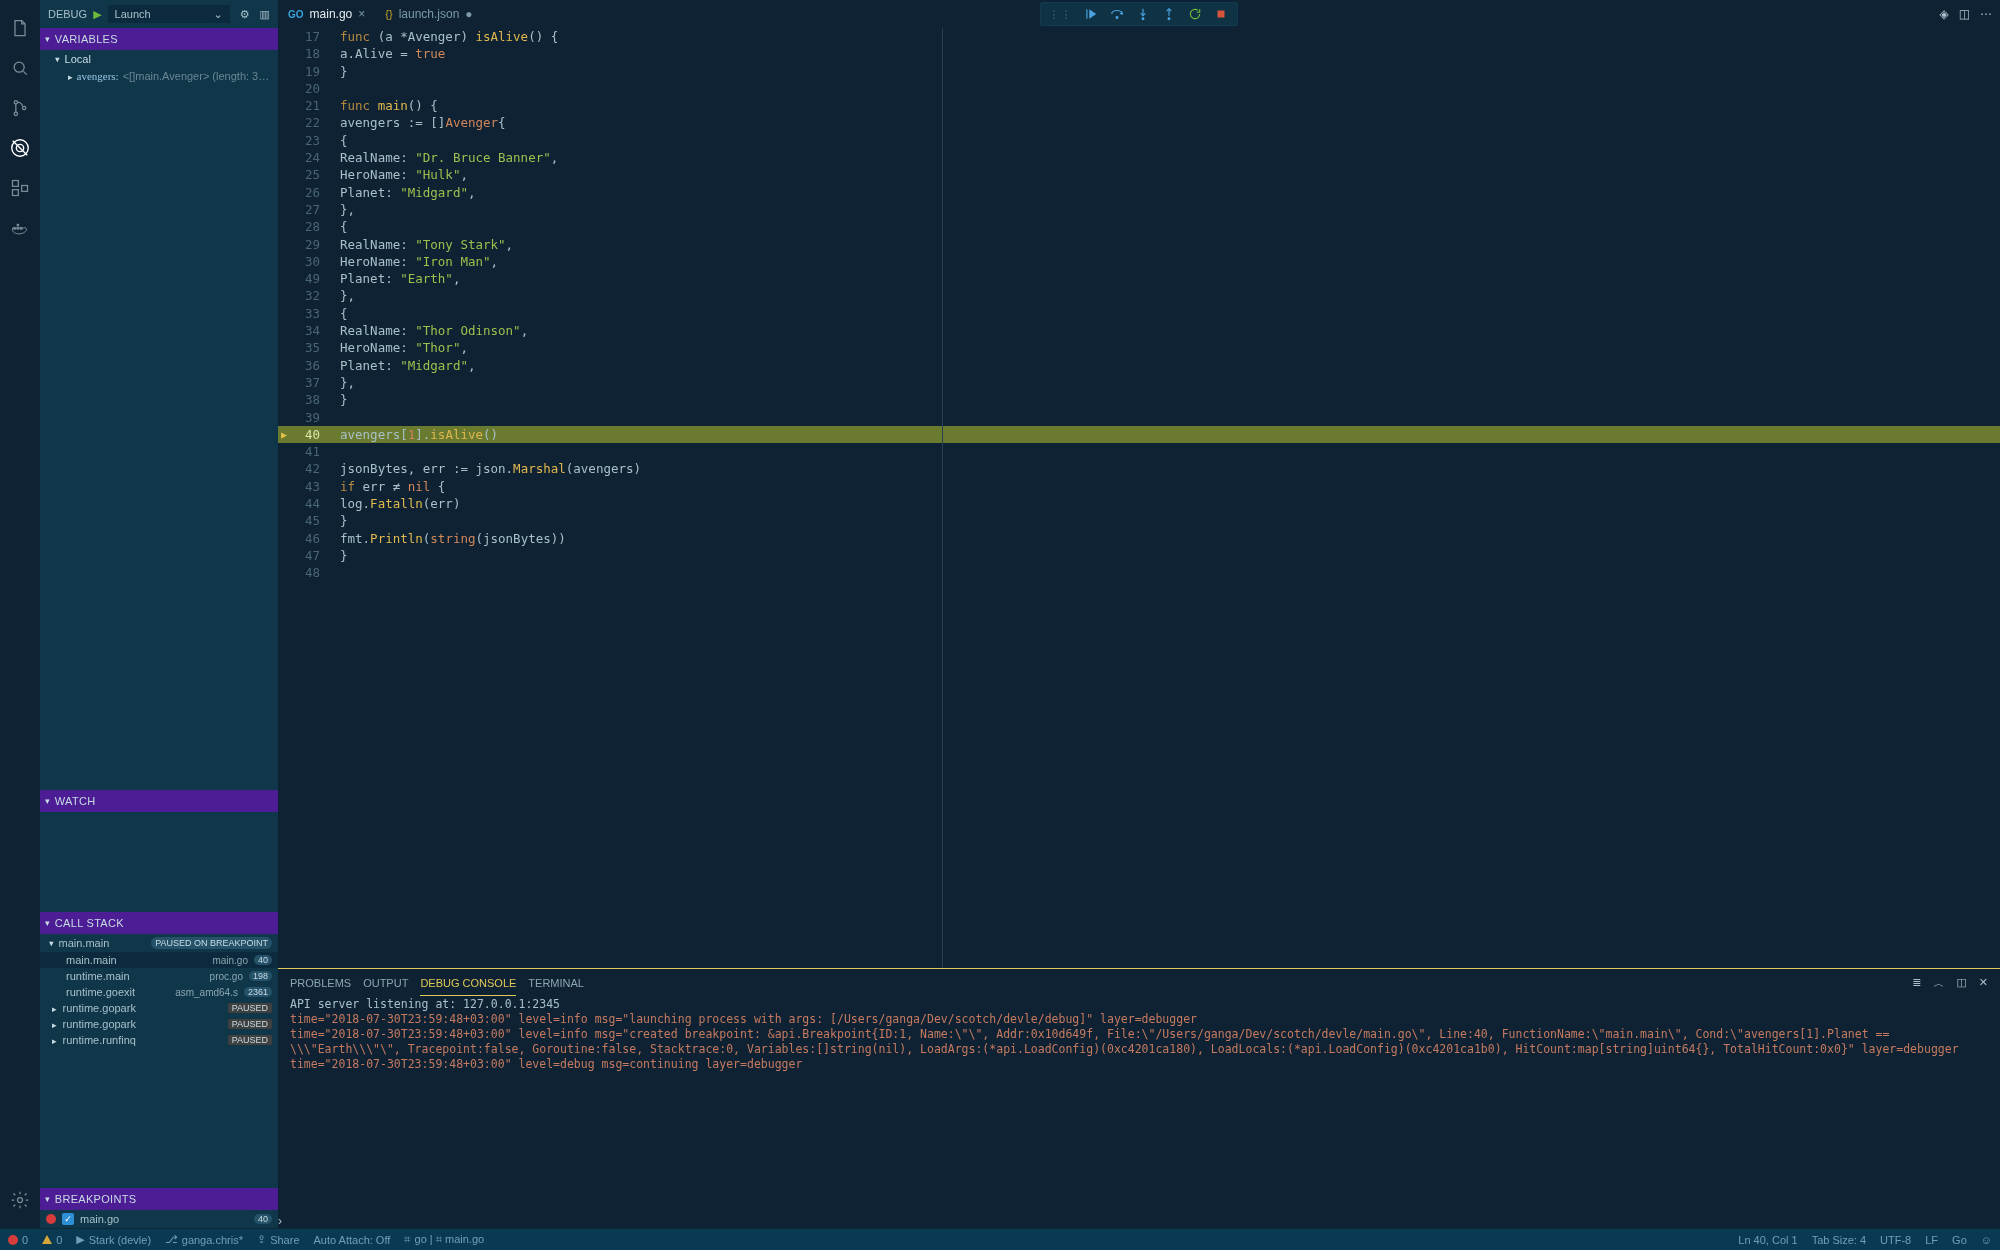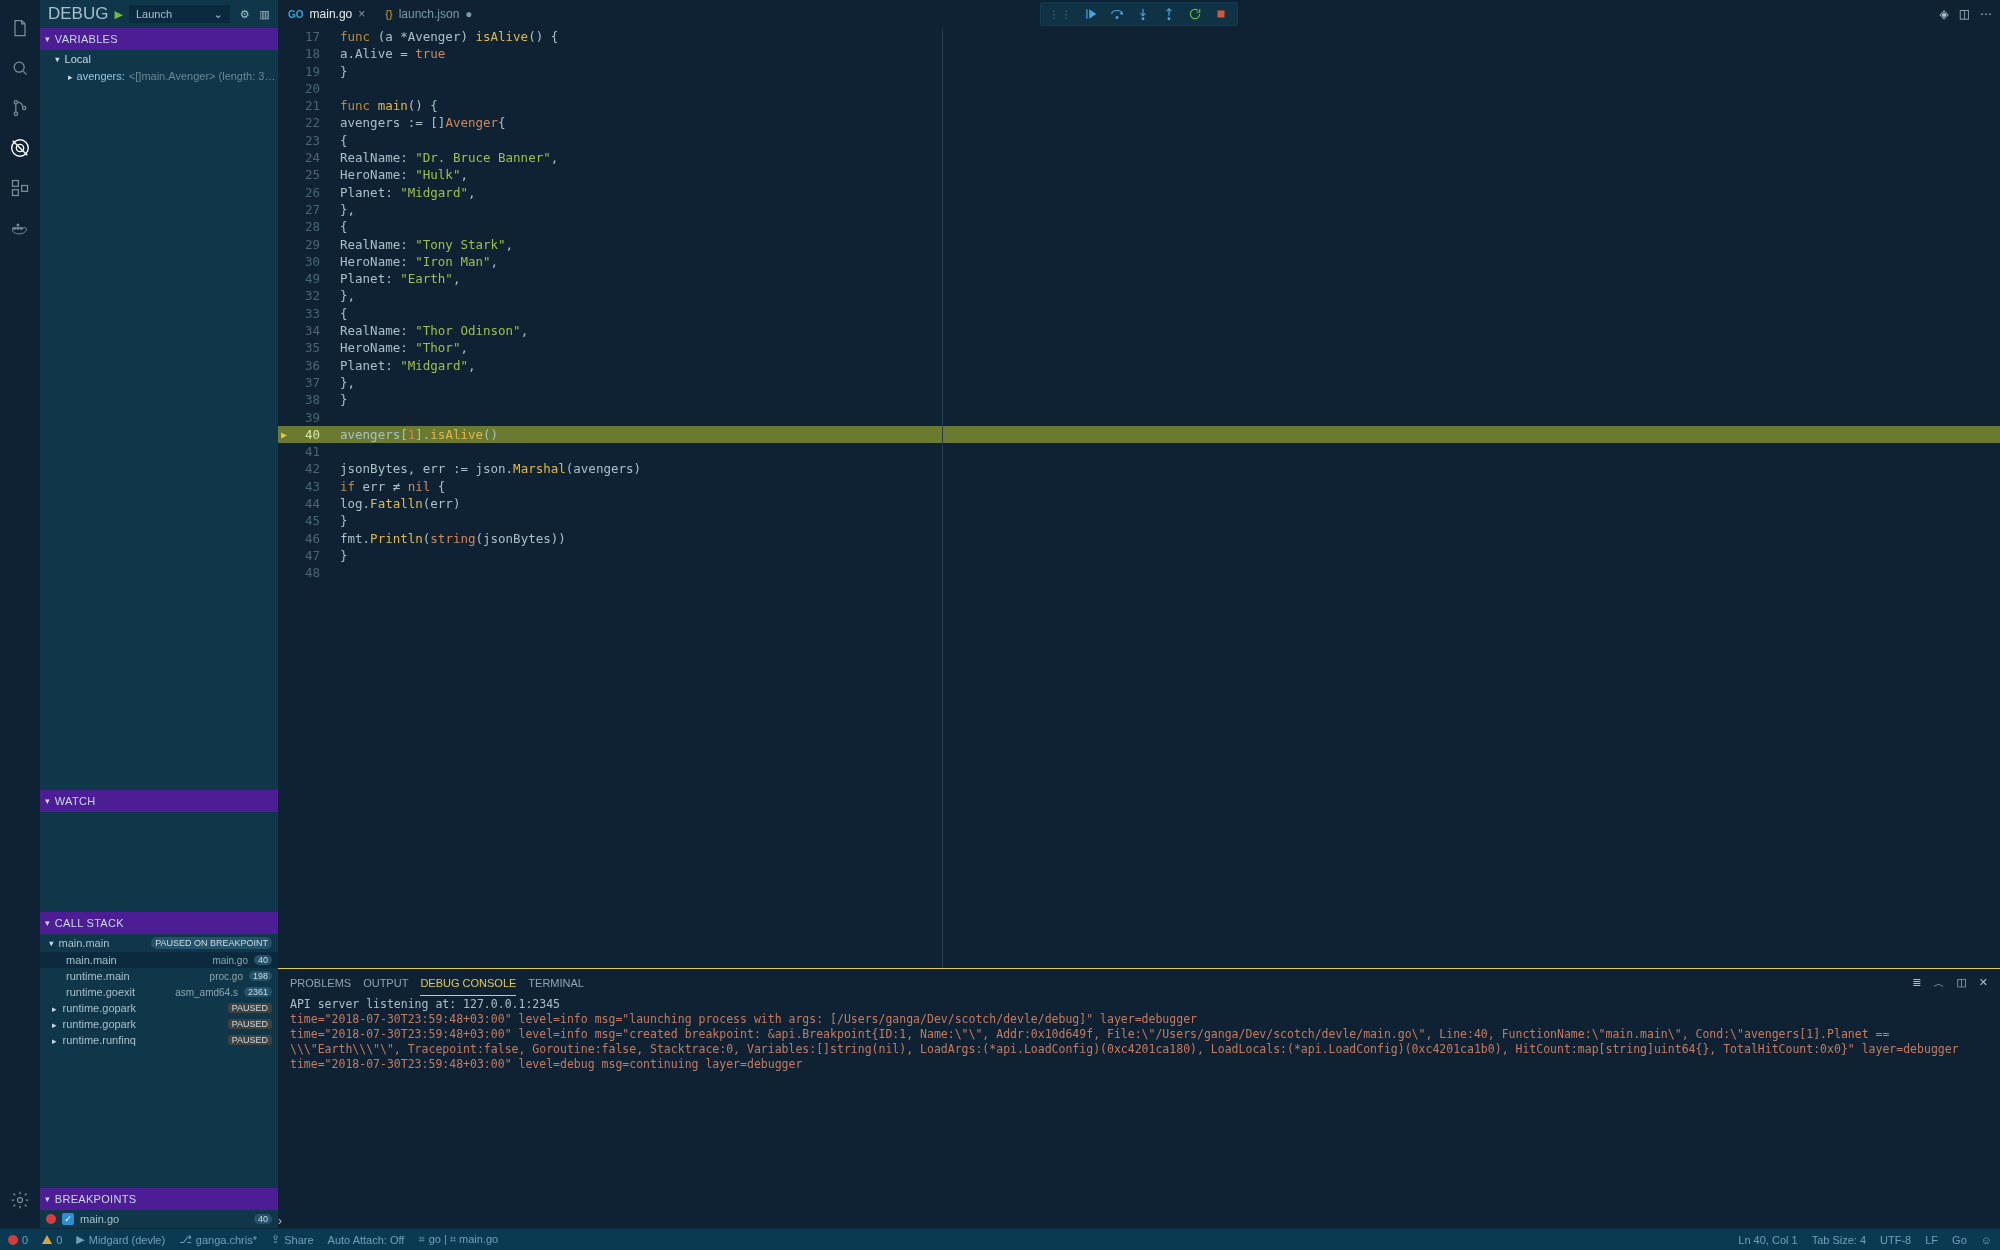--- a/index.html
+++ b/index.html
@@ -37,21 +37,21 @@
   flex-direction: column;
   color: #a7c0c9;
   font-size: 11px;
 }
 .sidebar-header {
   height: 28px;
   display: flex; align-items: center;
   padding: 0 8px;
   gap: 6px;
 }
-.sidebar-header .title { text-transform: uppercase; font-size: 17px; color: #a7c0c9; }
+.sidebar-header .title { text-transform: uppercase; font-size: 11px; color: #a7c0c9; }
 .debug-config {
   flex:1;
   display:flex; align-items:center;
   background:#0b2a3d;
   border:1px solid #0b2a3d;
   height:18px; padding:0 6px; font-size:11px;
   justify-content:space-between;
 }
 .play { color:#6fba3a; }
 .section-head {
@@ -61,21 +61,21 @@
   padding: 0 6px;
   font-size: 11px;
   text-transform: uppercase;
   letter-spacing: 0.3px;
   gap:4px;
   color:#c8dce4;
 }
 .section-body { font-size: 11px; }
 .var-scope { padding: 3px 6px 3px 16px; display:flex; align-items:center; gap:4px; color:#c8dce4;}
 .var-row { padding: 2px 6px 2px 28px; display:flex; align-items:center; gap:4px; white-space:nowrap; overflow:hidden;}
-.var-name { color:#96c6e0; }
+.var-name { color:#96c6e0;font-family:Liberation Serif, serif; }
 .var-info { color:#6b8793; }
 
 .watch-body { height: 100px; }
 
 .callstack-body { font-size:11px; }
 .cs-top { display:flex; align-items:center; padding:3px 6px 3px 10px; gap:4px;}
 .cs-top .lbl { flex:1; }
 .cs-badge { background:#255269; color:#c8dce4; font-size:9px; padding:1px 4px; border-radius:6px; }
 .cs-row { display:flex; align-items:center; padding:2px 6px 2px 26px; gap:6px;}
 .cs-row.selected { background:#0b2a3d; }
@@ -604,21 +604,21 @@
 
 <div class="status-bar debugging">
   <span class="sbitem">
       <span class="err-ic"></span>
       <span>0</span>
     </span>
   <span class="sbitem">
       <span class="warn-ic"></span>
       <span>0</span>
     </span>
-  <span class="sbitem" style="color:#6ea0bb;">▶ <span>Midgard (devle)</span></span>
+  <span class="sbitem" style="color:#6ea0bb;">▶ <span>Stark (devle)</span></span>
   <span class="sbitem">⎇ <span>ganga.chris*</span></span>
   <span class="sbitem">⇪ <span>Share</span></span>
   <span class="sbitem">Auto Attach: Off</span>
   <span class="sbitem">⌗ <span>go | ⌗ main.go</span></span>
   <div class="sbr">
     <span class="sbitem">Ln 40, Col 1</span>
     <span class="sbitem">Tab Size: 4</span>
     <span class="sbitem">UTF-8</span>
     <span class="sbitem">LF</span>
     <span class="sbitem">Go</span>

